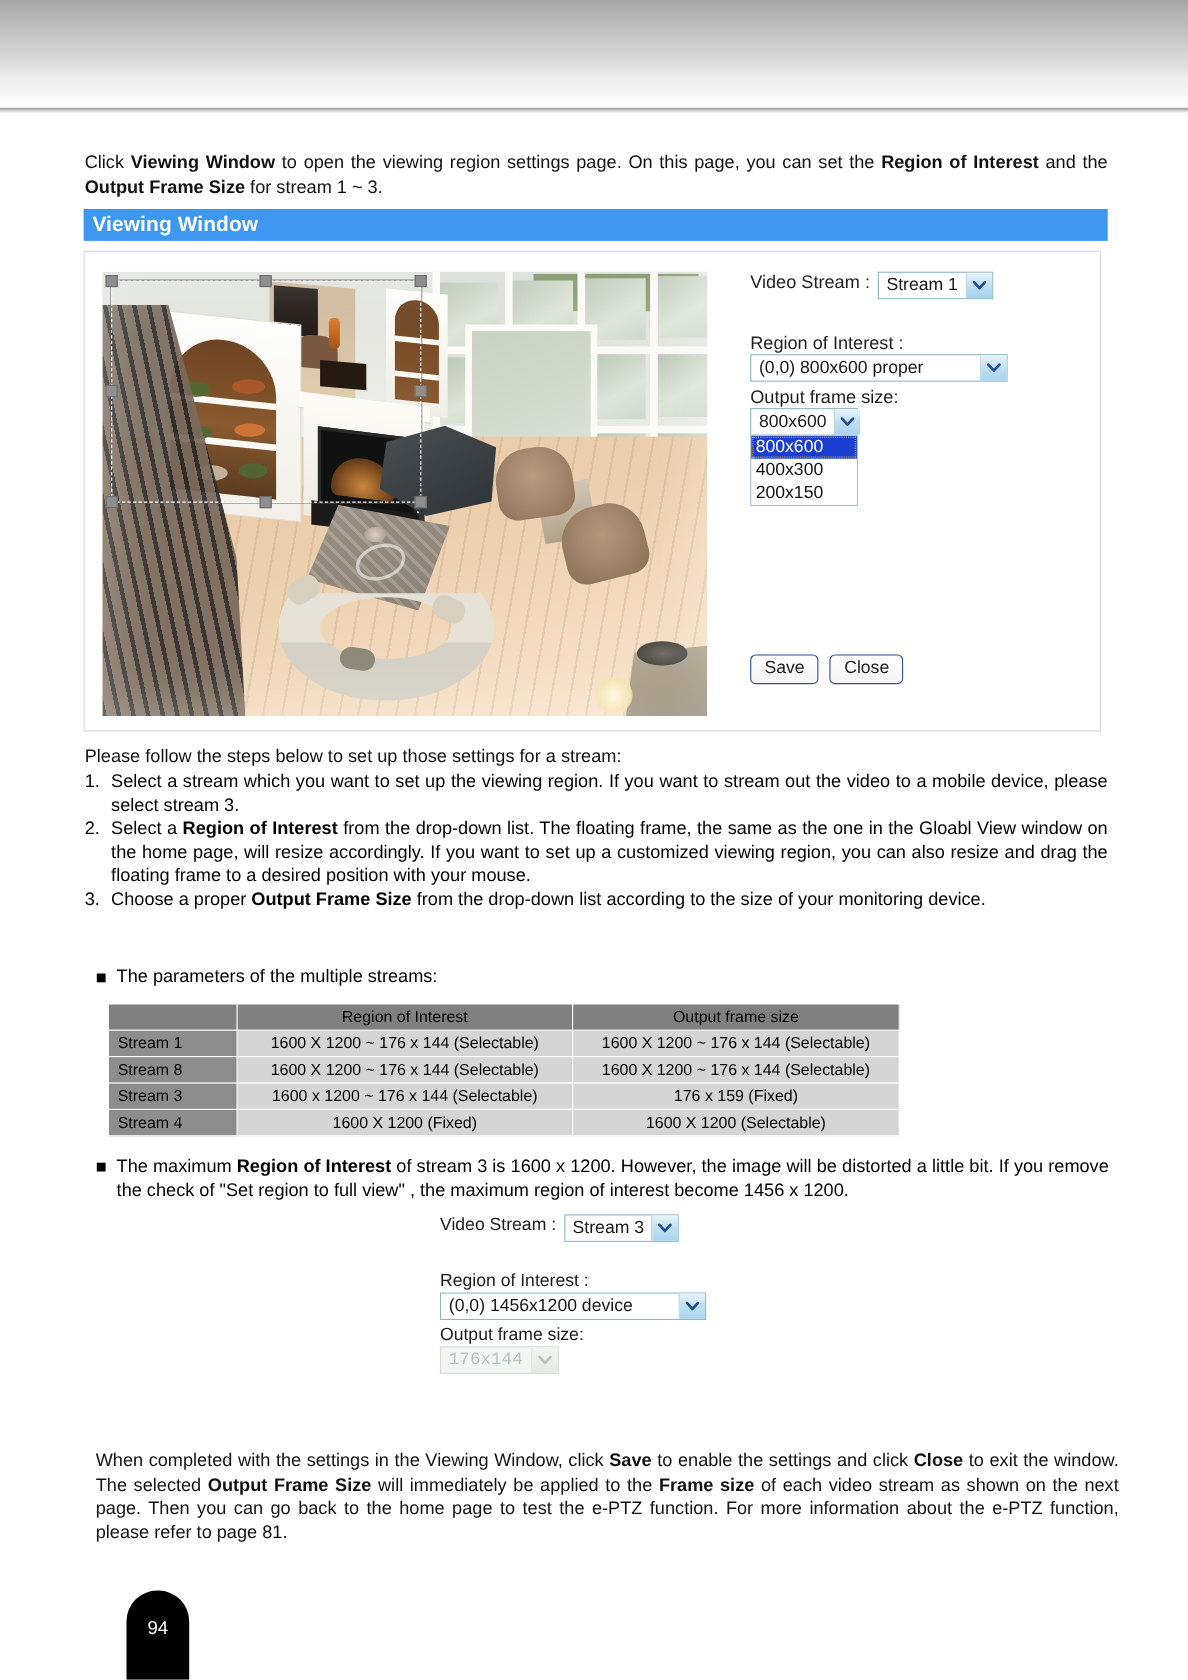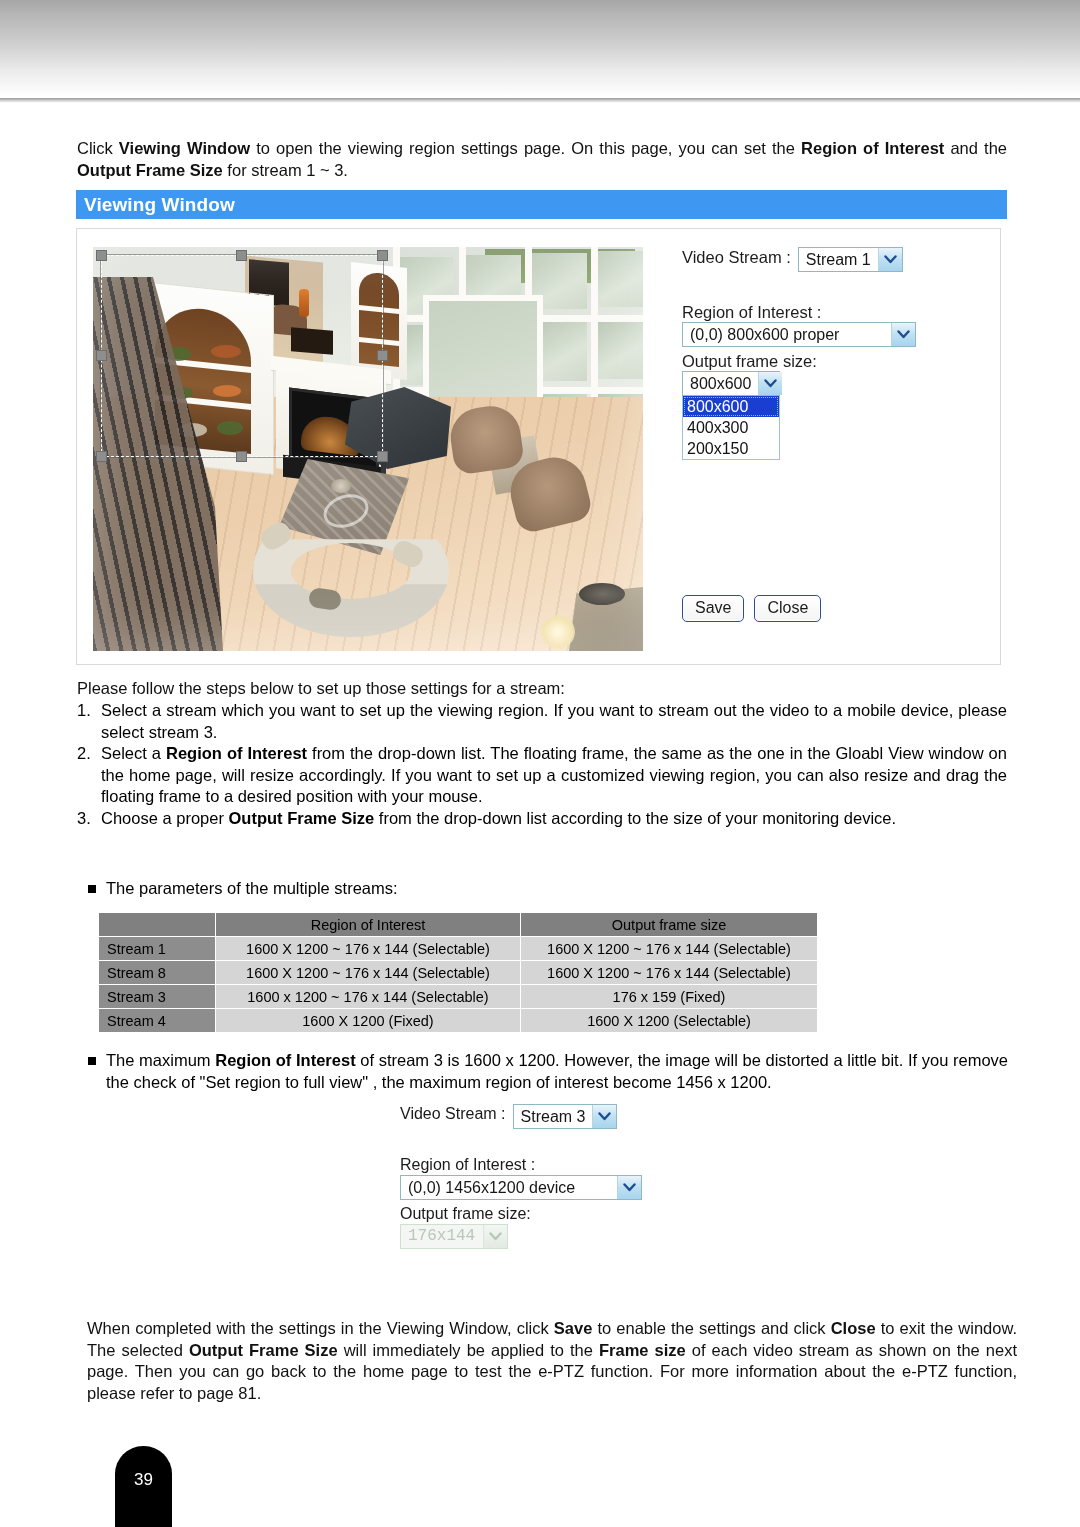--- a/index.html
+++ b/index.html
@@ -649,16 +649,16 @@
             <path d="M1.5 1.5 L6.5 7 L11.5 1.5" stroke="#b9c7b9" stroke-width="2.4" fill="none" stroke-linecap="round" stroke-linejoin="round"></path>
           </svg>
       </span>
     </div>
 
   </div>
 
   <div class="para" id="closing-para"><span>When completed with the settings in the Viewing Window, click </span><b>Save</b><span> to enable the settings and click </span><b>Close</b><span> to exit the window. The selected </span><b>Output Frame Size</b><span> will immediately be applied to the </span><b>Frame size</b><span> of each video stream as shown on the next page. Then you can go back to the home page to test the e-PTZ function. For more information about the e-PTZ function, please refer to page 81.</span></div>
 
   <div class="pagetab">
-    <div class="pagenum">39</div>
+    <div class="pagenum">94</div>
   </div>
 
 </div>
 
 </body></html>

